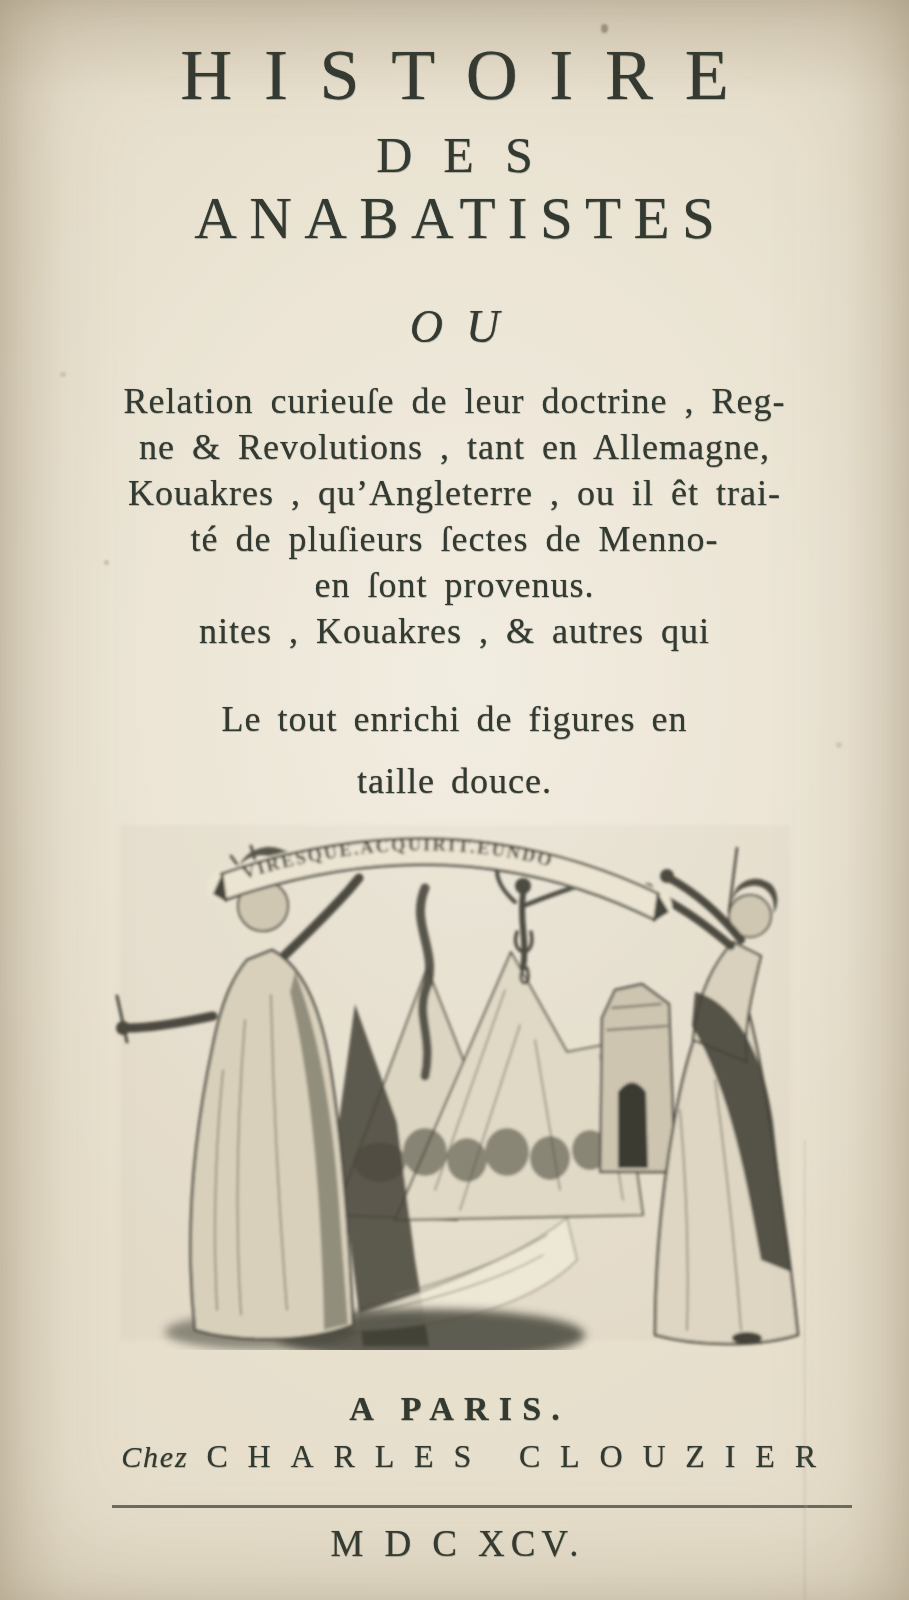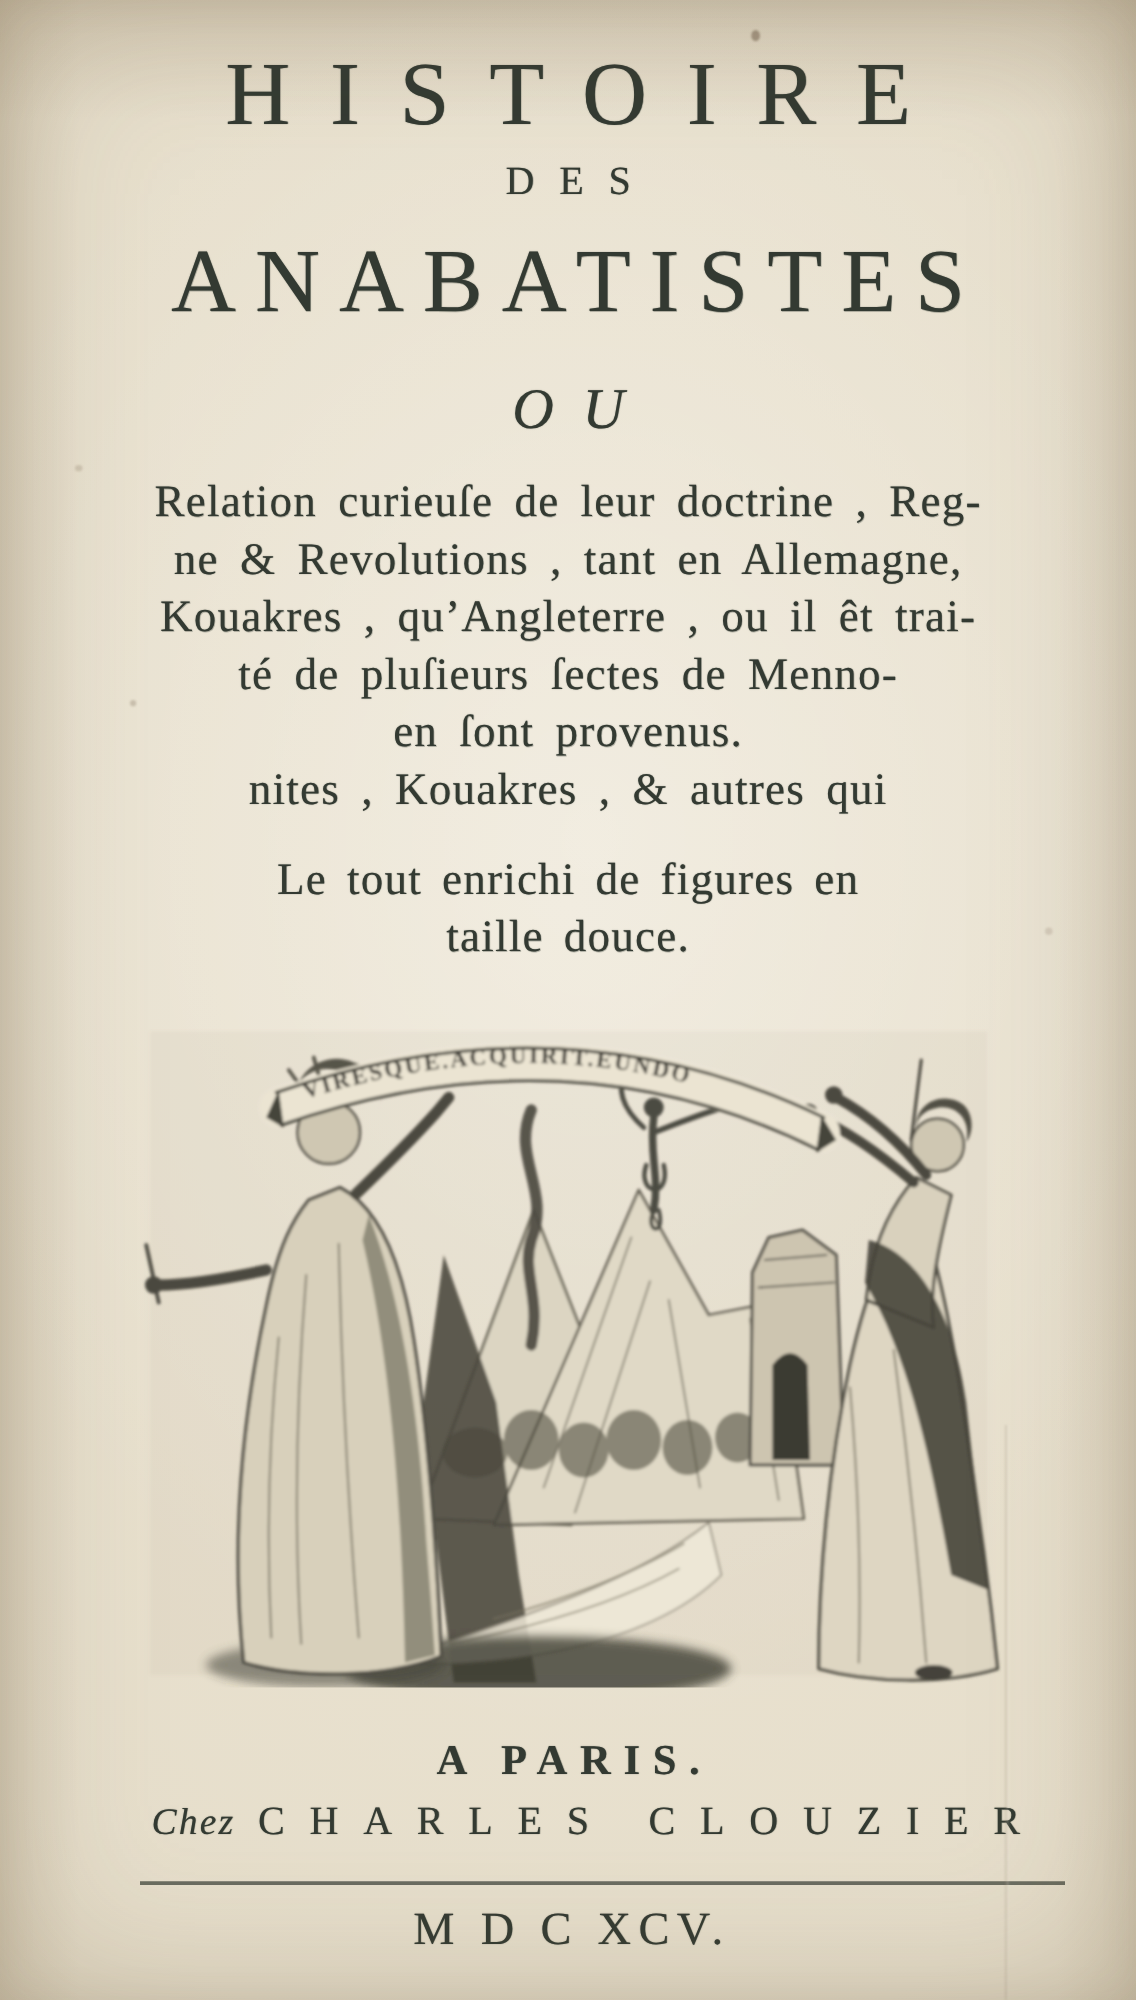--- a/index.html
+++ b/index.html
@@ -21,27 +21,27 @@
   .vignette-shadow{position:absolute;inset:0;pointer-events:none;
     box-shadow:inset 0 0 130px rgba(110,92,62,.28), inset 0 0 30px rgba(110,92,62,.12);}
   .crease{position:absolute;left:804px;top:1140px;width:3px;height:460px;
     background:linear-gradient(90deg, rgba(120,100,75,.22), rgba(255,255,255,.25));
     filter:blur(1px);}
   .speck{position:absolute;border-radius:50%;background:rgba(90,70,50,.45);filter:blur(1px);}
 
   .t{position:absolute;left:0;width:909px;text-align:center;
      text-shadow:0 0 1px rgba(51,58,50,.55), .5px .5px 0 rgba(51,58,50,.25);}
   .title1{top:34px;font-size:72px;letter-spacing:.44em;text-indent:.44em;}
-  .title2{top:126px;font-size:32px;letter-spacing:.62em;text-indent:.62em;}
-  .title3{top:184px;font-size:72px;letter-spacing:.21em;text-indent:.21em;}
+  .title2{top:126px;font-size:50px;letter-spacing:.62em;text-indent:.62em;}
+  .title3{top:184px;font-size:59px;letter-spacing:.21em;text-indent:.21em;}
   .ou{top:300px;font-size:46px;font-style:italic;letter-spacing:.5em;text-indent:.5em;}
   .para{top:378px;font-size:36px;line-height:46px;letter-spacing:1px;word-spacing:7px;}
   .para span{display:block;}
   .note{top:680px;font-size:36px;line-height:46px;letter-spacing:1px;word-spacing:6px;}
-  .note span{display:block;}
+  .note span{display:block;margin-top:16px;}
   .place{top:1390px;font-size:34px;letter-spacing:.30em;text-indent:.30em;font-weight:bold;}
   .publisher{top:1438px;font-size:32px;letter-spacing:.62em;margin-left:24px;}
   .publisher .chez{font-style:italic;font-size:30px;letter-spacing:.06em;margin-right:18px;}
   .rule{position:absolute;left:112px;top:1505px;width:740px;height:3px;
         background:rgba(58,64,54,.72);filter:blur(.6px);}
   .year{top:1522px;font-size:37px;letter-spacing:.16em;text-indent:.16em;font-weight:normal;}
 
   svg text{font-family:"Liberation Serif","DejaVu Serif",serif;font-weight:bold;}
 </style>
 </head>

